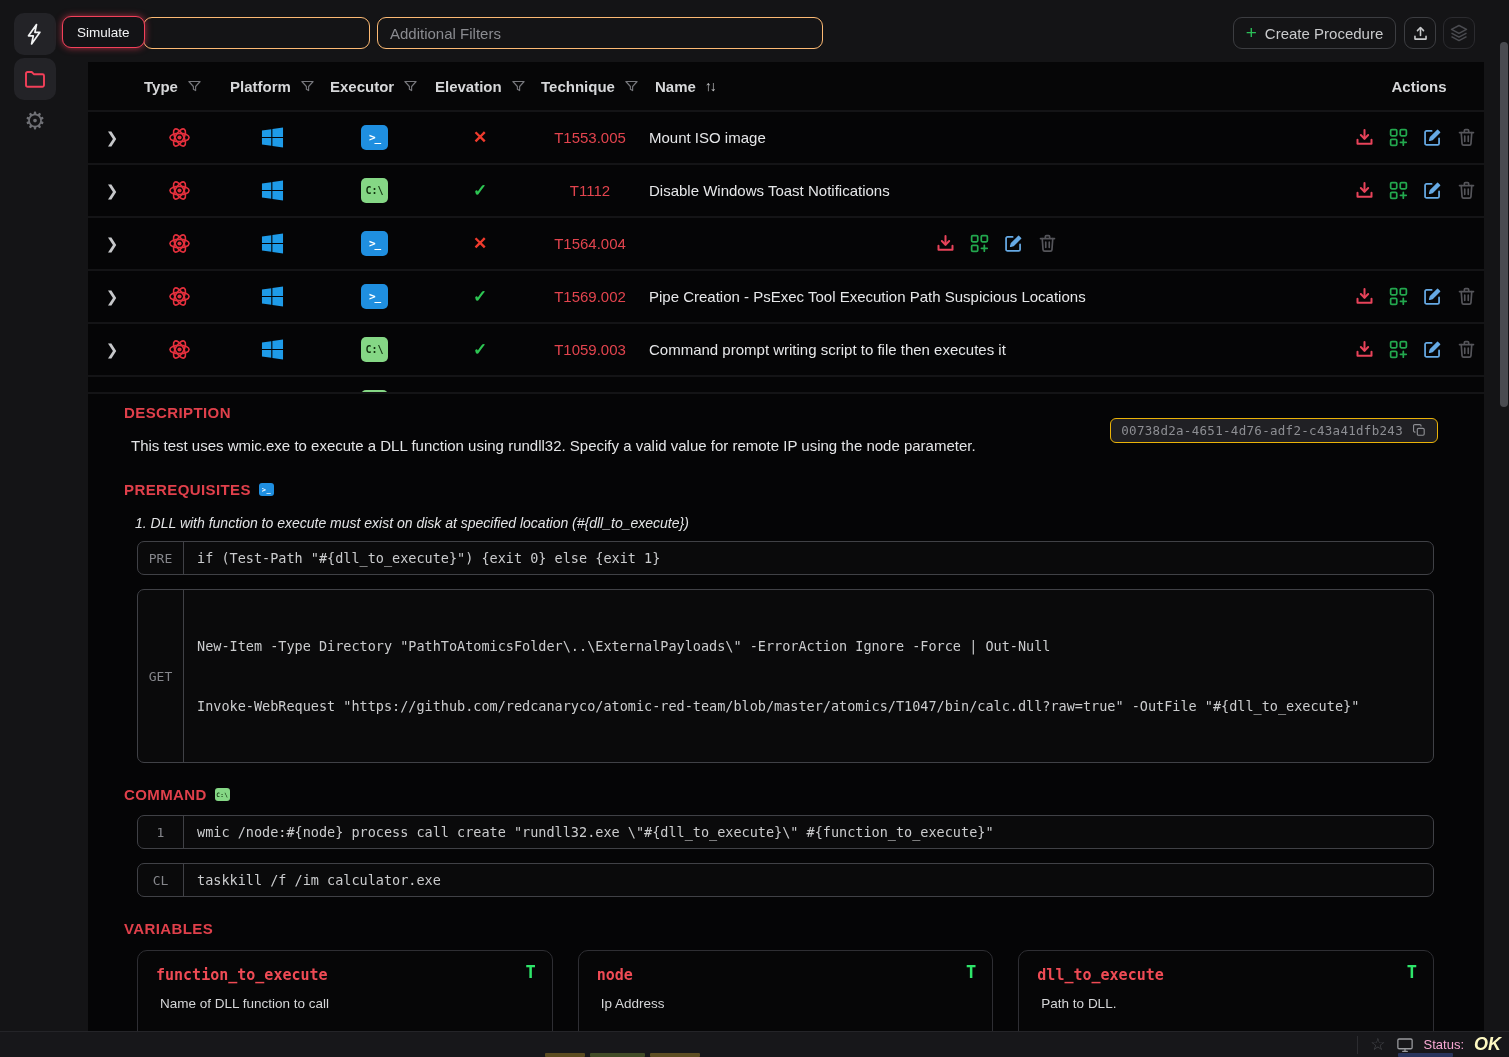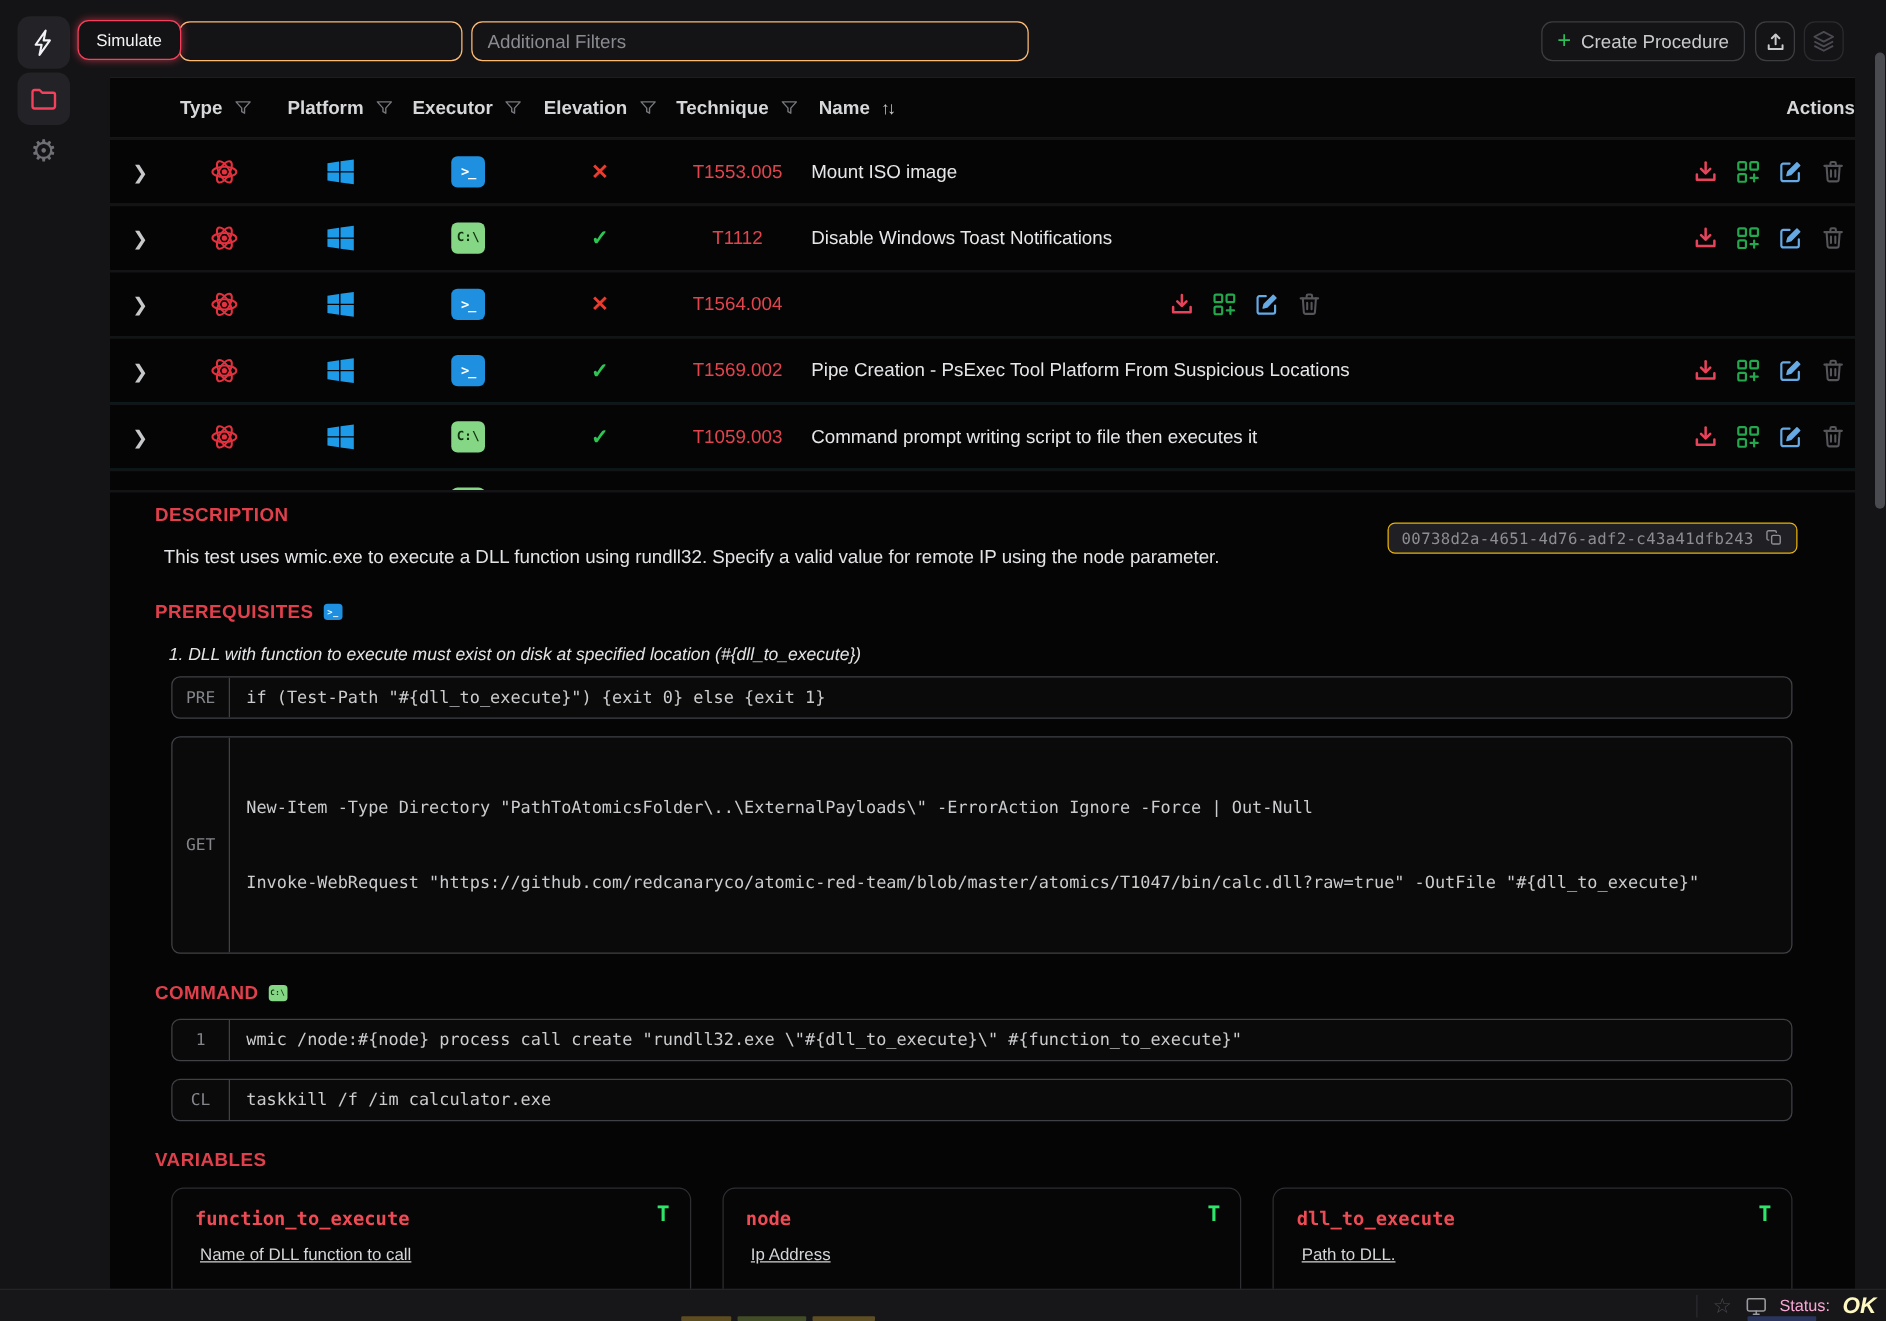--- a/index.html
+++ b/index.html
@@ -78,21 +78,21 @@
   .codeblock { margin:10px 0 0 13px; border:1px solid #404146; border-radius:7px; background:#0a0a0b;
     display:flex; overflow:hidden; }
   .code-label { flex:0 0 46px; display:flex; align-items:center; justify-content:center;
     color:#85868b; font-size:13px; border-right:1px solid #404146; }
   .code-body { padding:6px 13px; font-size:13.5px; color:#cbccce; line-height:20px; white-space:pre; overflow:hidden; }
   .vars-row { display:flex; gap:25px; margin:13px 0 0 13px; }
   .var-card { position:relative; width:417px; height:150px; background:#060607; border:1px solid #2e2e33;
     border-radius:10px; padding:15px 18px; }
   .var-name { color:#ef4b55; font-size:15px; font-weight:bold; }
   .t-icon { position:absolute; top:11px; right:16px; color:#2ee56a; font-size:17px; font-weight:bold; }
-  .var-desc { margin:12px 0 0 4px; font-size:13.5px; color:#d5d6d8;text-decoration:underline; }
+  .var-desc { margin:12px 0 0 4px; font-size:13.5px; color:#d5d6d8; }
   .var-scope { margin-top:25px; font-size:13.5px; color:#cfd0d2; }
 
   
   .statusbar { position:absolute; left:0; top:1031px; width:1509px; height:26px; background:#17171a;
     border-top:1px solid #242428; display:flex; align-items:center; justify-content:flex-end;
     gap:10px; padding-right:8px; }
   .statusbar .divider { width:1px; height:18px; background:#2c2c30; margin-right:2px; }
   .star-ic { color:#4a4b50; font-size:17px; line-height:1; cursor:pointer; }
   .status-text { color:#f9a8d4; font-size:13px; }
   .status-ok { color:#fef9c3; font-size:18px; font-weight:700;font-style:italic; }
@@ -235,21 +235,21 @@
     <div class="th">
       <span>Technique</span>
       <svg class="funnel" viewBox="0 0 24 24">
           <use href="#funnel-ic"></use>
         </svg>
     </div>
     <div class="th">
       <span>Name</span>
       <span class="sort-arrows">↑↓</span>
     </div>
-    <div class="th" style="justify-content:flex-end">
+    <div class="th" style="justify-content:center">
       <span>Actions</span>
     </div>
   </div>
 
   <div class="grid-row trow">
     <div class="cell-c">
         <span class="chev">❯</span>
       </div>
     <div class="cell-c">
         <svg width="23" height="23" viewBox="0 0 24 24">
@@ -374,21 +374,21 @@
           <use href="#win-ic"></use>
         </svg>
       </div>
     <div class="cell-c">
         <span class="executor-chip powershell">&gt;_</span>
       </div>
     <div class="cell-c">
         <span class="elev ok">✓</span>
       </div>
     <div class="tech">T1569.002</div>
-    <div class="name-cell">Pipe Creation - PsExec Tool Platform From Suspicious Locations</div>
+    <div class="name-cell">Pipe Creation - PsExec Tool Execution Path Suspicious Locations</div>
     <div class="actions-cell">
       <svg width="21" height="21" viewBox="0 0 24 24">
           <use href="#download-ic"></use>
         </svg>
       <svg width="21" height="21" viewBox="0 0 24 24">
           <use href="#gridplus-ic"></use>
         </svg>
       <svg width="21" height="21" viewBox="0 0 24 24">
           <use href="#edit-ic"></use>
         </svg>

